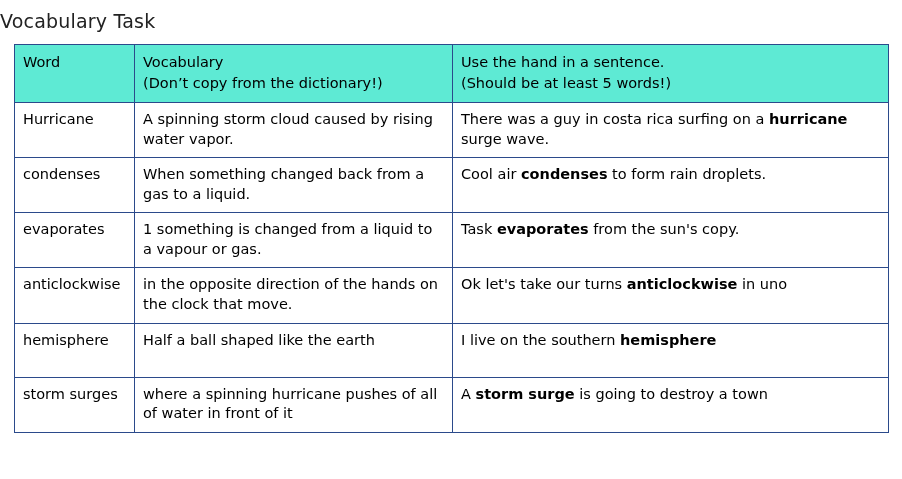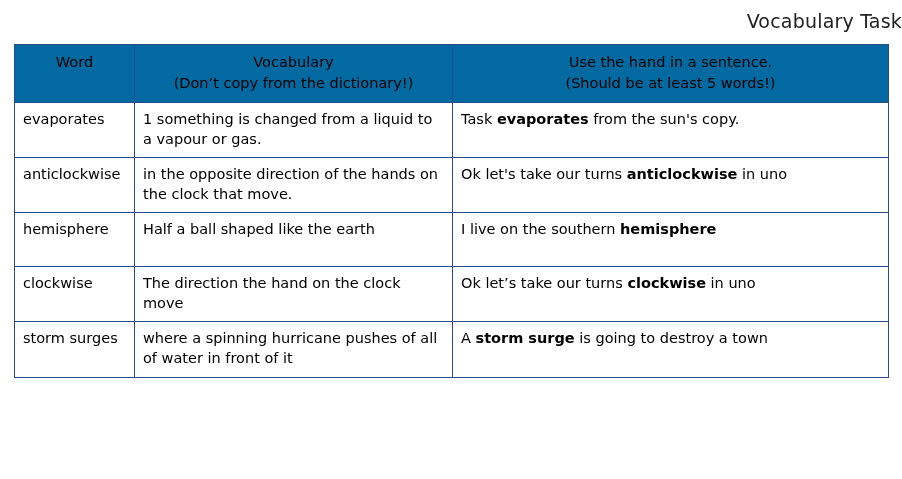--- a/index.html
+++ b/index.html
@@ -14,21 +14,21 @@
     color: #000000;
     overflow: hidden;
   }
   .page {
     position: relative;
     width: 902px;
     height: 479px;
     box-sizing: border-box;
   }
   .doc-title {
-    text-align: right;
+    text-align: left;
     font-size: 19px;
     font-weight: 400;
     color: #222222;
     padding-top: 10px;
     padding-bottom: 12px;
     letter-spacing: 0.2px;
   }
   .table-wrap {
     margin: 0 14px;
   }
@@ -40,23 +40,23 @@
   table.vocab th,
   table.vocab td {
     border: 1px solid #2b4a8b;
     vertical-align: top;
     padding: 7px 8px 8px 8px;
     font-size: 14.5px;
     line-height: 1.35;
     font-weight: 400;
   }
   table.vocab thead th {
-    background: #0369a1;
+    background: #5eead4;
     font-weight: 400;
-    text-align: center;
+    text-align: left;
     font-size: 14.5px;
     line-height: 1.45;
     height: 42px;
   }
   col.c1 { width: 120px; }
   col.c2 { width: 318px; }
   col.c3 { width: 436px; }
   td.cell {
     background: #ffffff;
     height: 38px;
@@ -96,40 +96,45 @@
             <span class="hdr-line2">(Don’t copy from the dictionary!)</span>
           </th>
           <th>
             <span>Use the hand in a sentence.</span>
             <span class="hdr-line2">(Should be at least 5 words!)</span>
           </th>
         </tr>
       </thead>
       <tbody>
         <tr>
+          <td class="cell">Hurricane</td>
+          <td class="cell">A spinning storm cloud caused by rising water vapor.</td>
+          <td class="cell"><span class="sent">There was a guy in costa rica surfing on a </span><span class="kw">hurricane</span><span class="sent"> surge wave.</span></td>
+        </tr>
+        <tr>
+          <td class="cell">condenses</td>
+          <td class="cell">When something changed back from a gas to a liquid.</td>
+          <td class="cell"><span class="sent">Cool air </span><span class="kw">condenses</span><span class="sent"> to form rain droplets.</span></td>
+        </tr>
+        <tr>
           <td class="cell">evaporates</td>
           <td class="cell">1 something is changed from a liquid to a vapour or gas.</td>
           <td class="cell"><span class="sent">Task </span><span class="kw">evaporates</span><span class="sent"> from the sun's copy.</span></td>
         </tr>
         <tr>
           <td class="cell">anticlockwise</td>
           <td class="cell">in the opposite direction of the hands on the clock that move.</td>
           <td class="cell"><span class="sent">Ok let's take our turns </span><span class="kw">anticlockwise</span><span class="sent"> in uno</span></td>
         </tr>
         <tr>
           <td class="cell">hemisphere</td>
           <td class="cell">Half a ball shaped like the earth</td>
           <td class="cell"><span class="sent">I live on the southern </span><span class="kw">hemisphere</span><span class="sent"></span></td>
         </tr>
         <tr>
-          <td class="cell">clockwise</td>
-          <td class="cell">The direction the hand on the clock move</td>
-          <td class="cell"><span class="sent">Ok let’s take our turns </span><span class="kw">clockwise</span><span class="sent"> in uno</span></td>
-        </tr>
-        <tr>
           <td class="cell">storm surges</td>
           <td class="cell">where a spinning hurricane pushes of all of water in front of it</td>
           <td class="cell"><span class="sent">A </span><span class="kw">storm surge</span><span class="sent"> is going to destroy a town</span></td>
         </tr>
       </tbody>
     </table>
   </div>
 
 </div>
 

